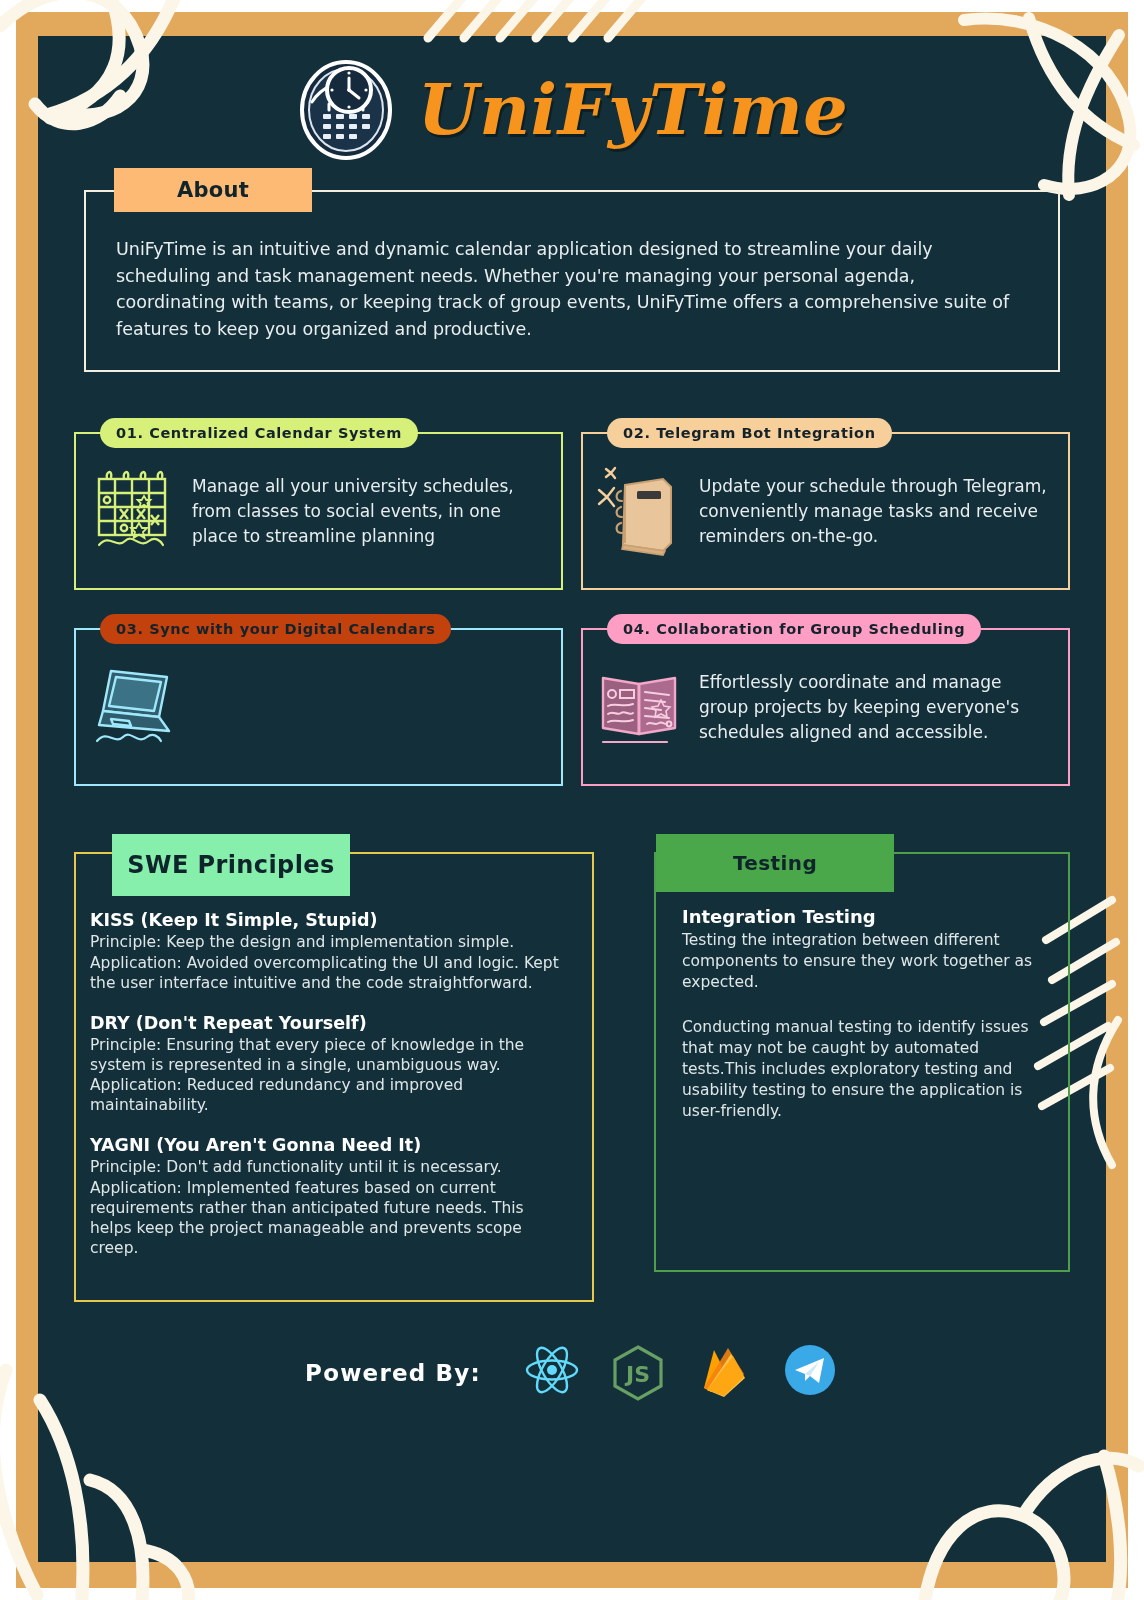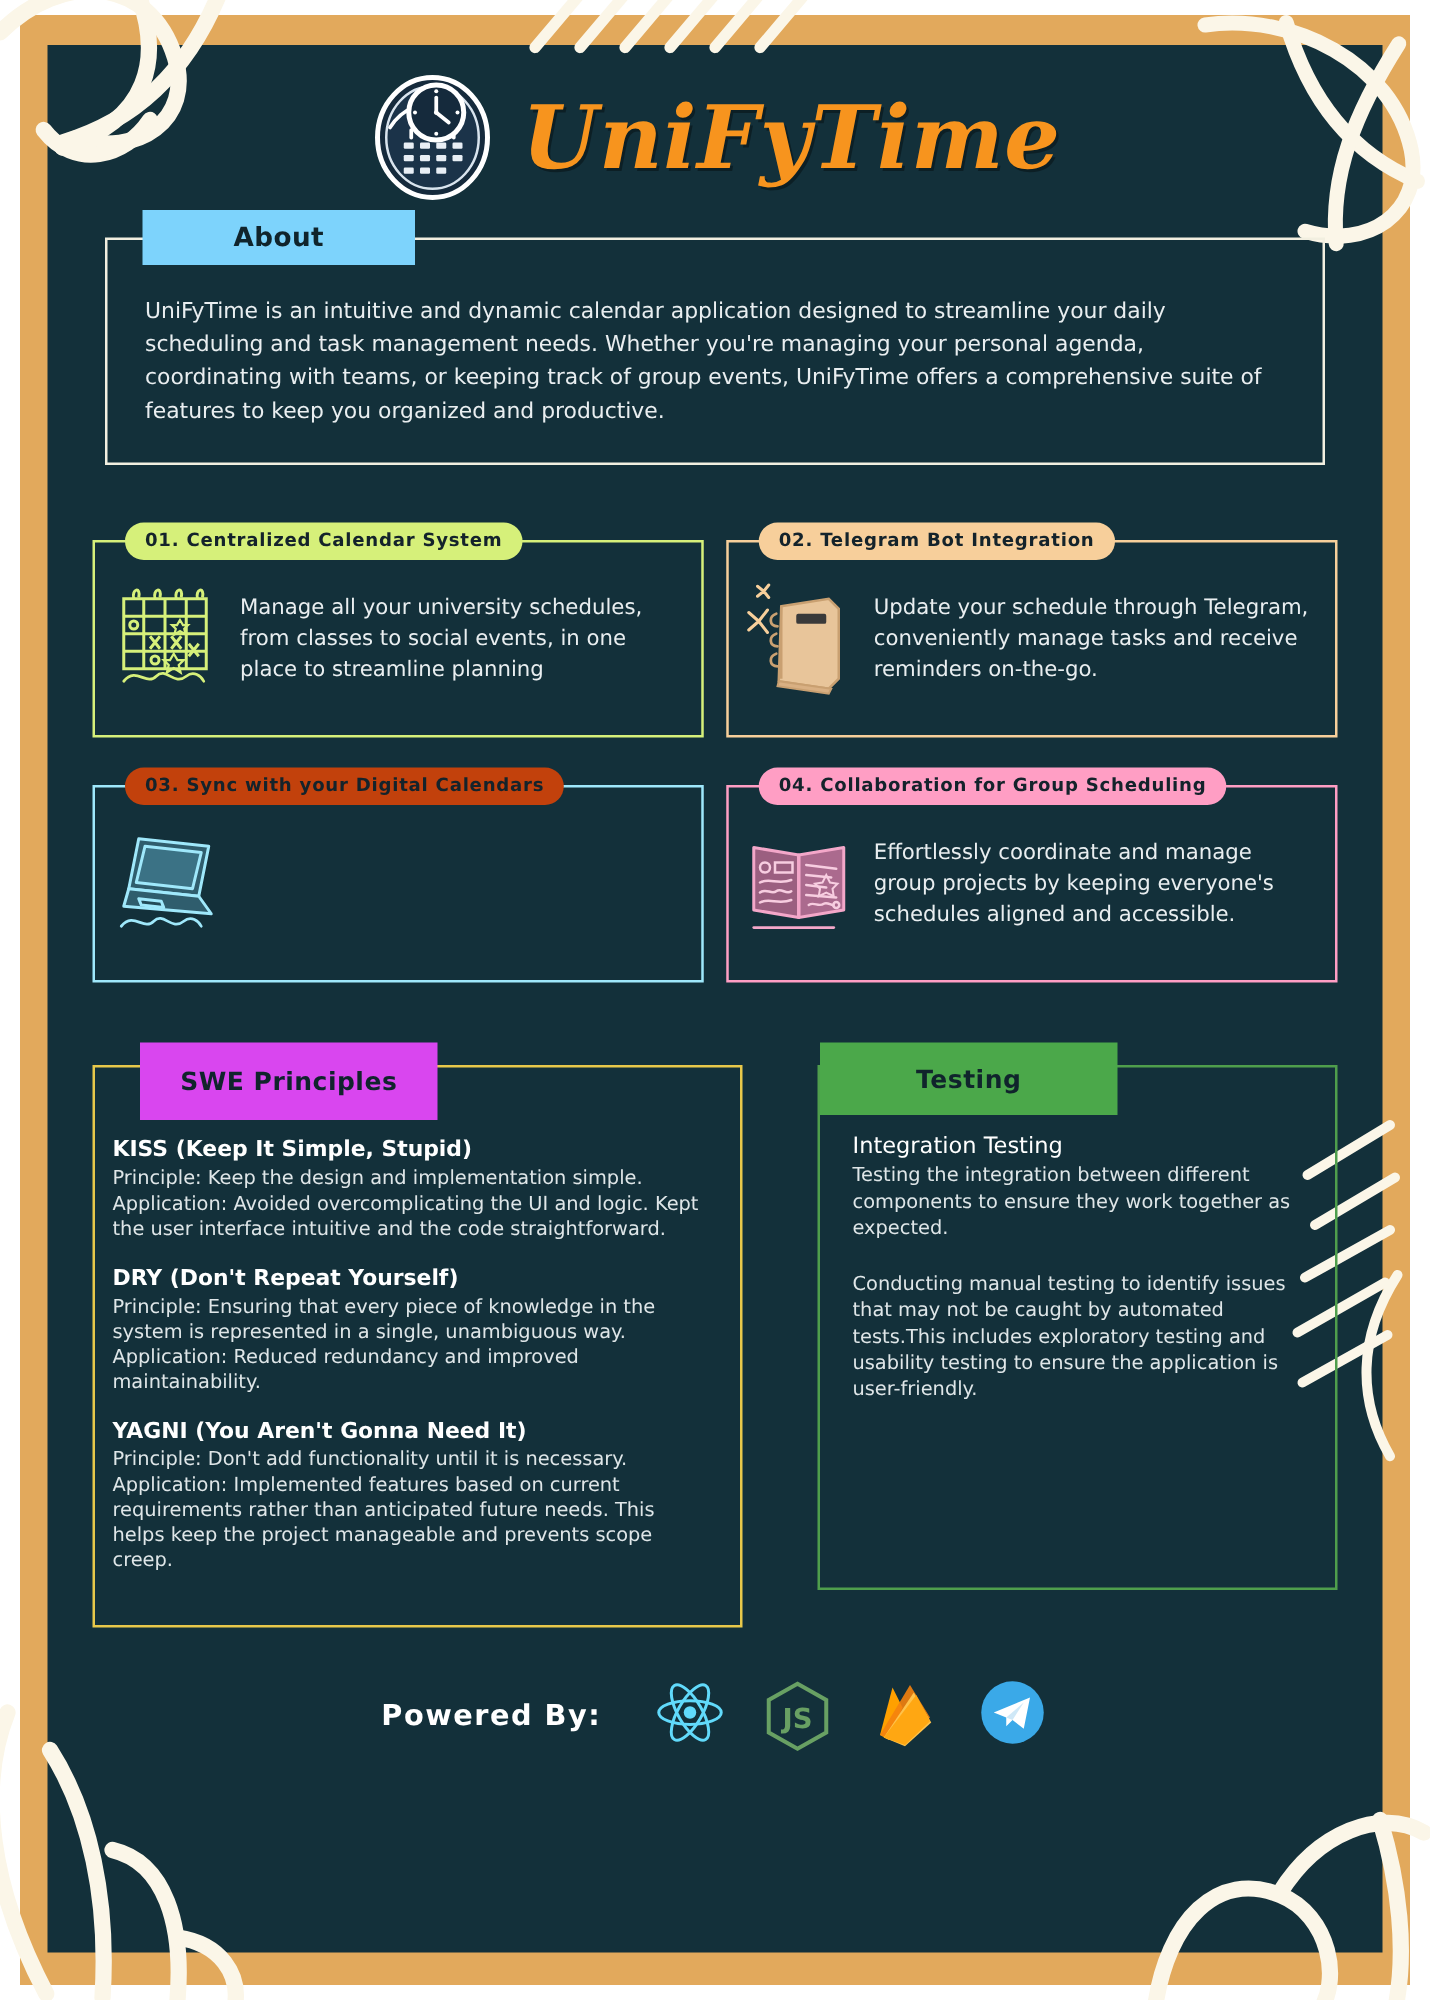--- a/index.html
+++ b/index.html
@@ -72,22 +72,22 @@
 
   
   .about-wrap { position:relative; margin:26px 46px 0 46px; }
   .about-box {
     border:2px solid #f2efe0;
     padding:44px 30px 28px 30px;
     min-height:140px;
   }
   .about-tab {
     left:30px; top:-22px;
-    width:218px; height:44px;
-    background:#7dd3fc;
+    width:198px; height:44px;
+    background:#fdba74;
     font-size:21px;
     letter-spacing:0.3px;
   }
   .about-text {
     color:#e9eef0;
     font-size:17.5px;
     line-height:1.52;
     font-family:"DejaVu Sans", sans-serif;
   }
 
@@ -137,42 +137,42 @@
     min-height:450px;
   }
   .test-box {
     border:2px solid #4f9e4c;
     padding:52px 26px 30px 26px;
     min-height:420px;
   }
   .swe-tab {
     left:38px; top:0;
     width:238px; height:62px;
-    background:#d946ef;
-    font-size:20px;
+    background:#86efac;
+    font-size:24px;
     letter-spacing:0.4px;
   }
   .test-tab {
     left:42px; top:0;
     width:238px; height:58px;
     background:#4ba84a;
     font-size:20px;
     letter-spacing:0.4px;
   }
   .principle { margin-bottom:20px; }
   .principle:last-child { margin-bottom:0; }
   .p-title {
     font-weight:bold; color:#ffffff;
     font-size:17.5px; margin-bottom:2px;
   }
   .p-body { color:#dfe6e8; font-size:15.5px; line-height:1.3; }
 
   .tblock { margin-bottom:24px; }
   .tblock:last-child { margin-bottom:0; }
-  .t-title { font-weight:normal; color:#ffffff; font-size:18px; margin-bottom:3px; }
+  .t-title { font-weight:bold; color:#ffffff; font-size:18px; margin-bottom:3px; }
   .t-body { color:#dfe6e8; font-size:15.5px; line-height:1.35; }
 
   
   .footer {
     margin-top:42px;
     display:flex; align-items:center; justify-content:center;
     gap:28px;
   }
   .powered {
     color:#ffffff; font-weight:bold; font-size:23px;

